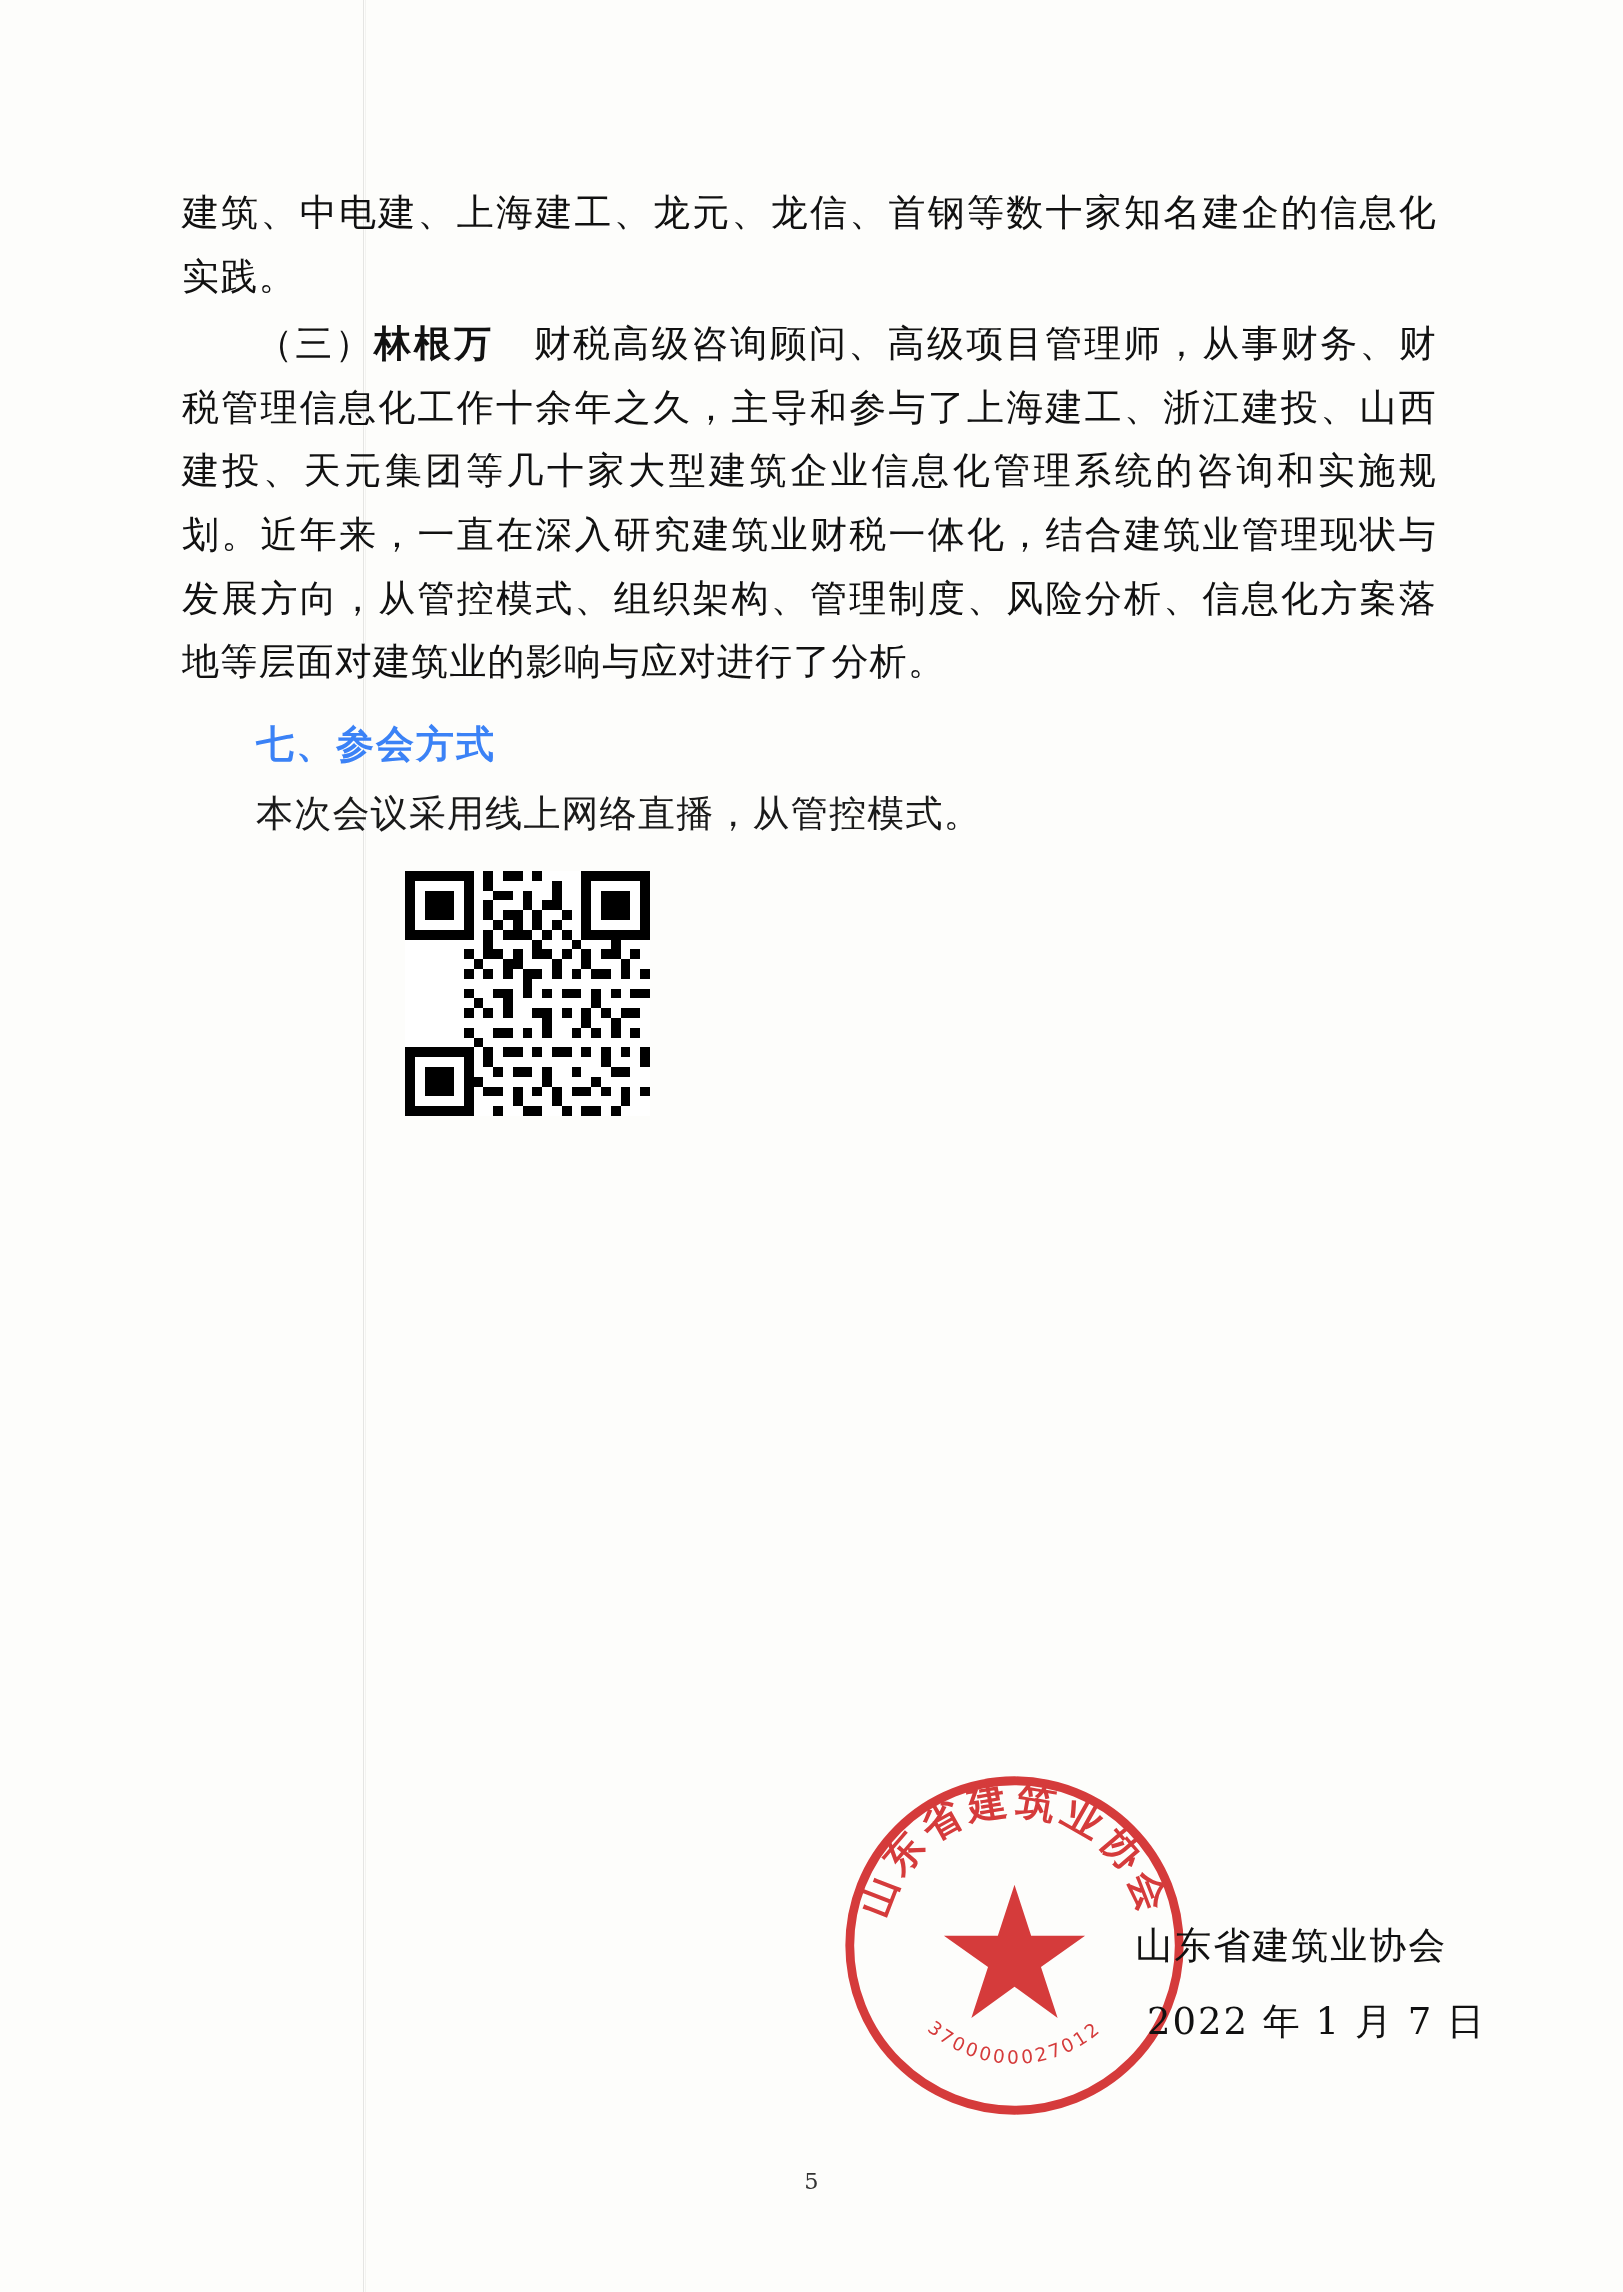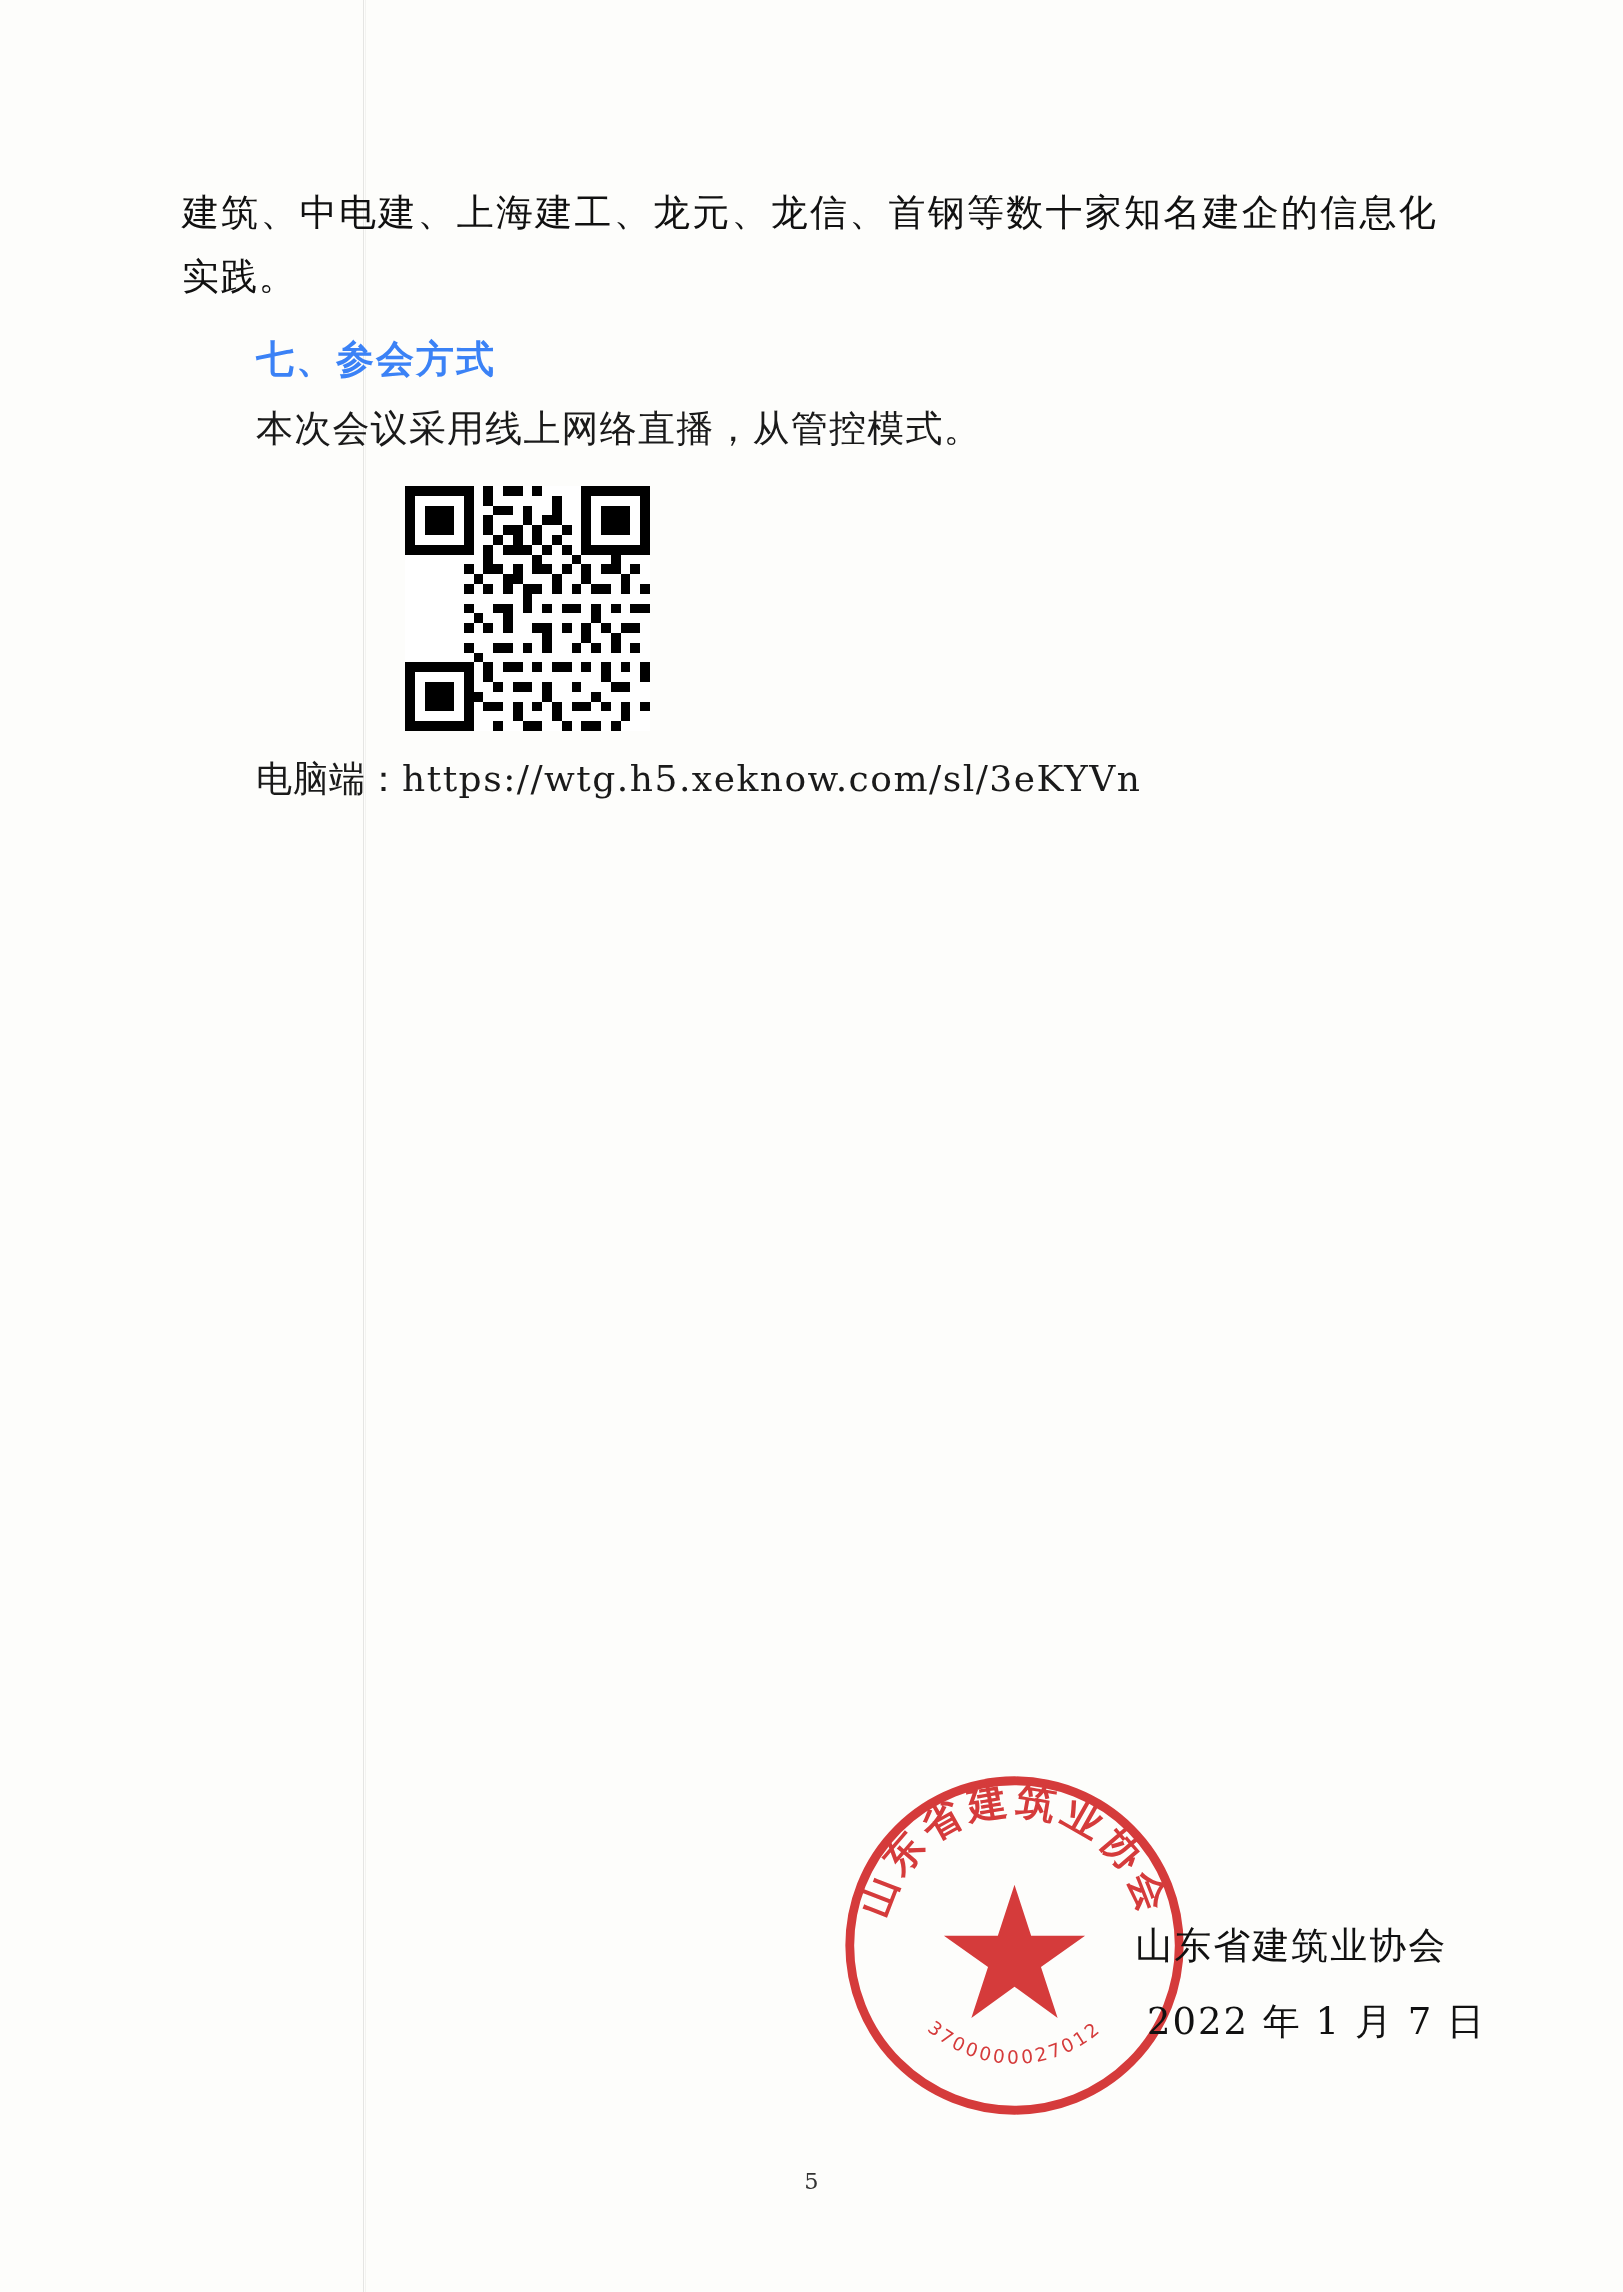--- a/index.html
+++ b/index.html
@@ -139,20 +139,21 @@
 
 <div class="page">
 
   <div class="fold-line"></div>
   <div class="fold-line second"></div>
 
   <div class="content">
 
     <p class="para">建筑、中电建、上海建工、龙元、龙信、首钢等数十家知名建企的信息化实践。</p>
 
+    <p class="para indent"><span>（三）</span><span class="name-bold">林根万</span>　<span>财税高级咨询顾问、高级项目管理师，从事财务、财税管理信息化工作十余年之久，主导和参与了上海建工、浙江建投、山西建投、天元集团等几十家大型建筑企业信息化管理系统的咨询和实施规划。近年来，一直在深入研究建筑业财税一体化，结合建筑业管理现状与发展方向，从管控模式、组织架构、管理制度、风险分析、信息化方案落地等层面对建筑业的影响与应对进行了分析。</span></p>
 
     <h2 class="heading">七、参会方式</h2>
 
     <p class="sub-line">本次会议采用线上网络直播，从管控模式。</p>
 
 
     <div class="qr-wrap">
       <svg class="qr" viewBox="0 0 25 25" shape-rendering="crispEdges">
         <rect width="25" height="25" fill="#ffffff"></rect>
         <g fill="#000000">
@@ -268,21 +269,20 @@
           <rect x="17" y="7" width="1" height="1"></rect>
             <rect x="21" y="7" width="1" height="1"></rect>
           <rect x="7" y="9" width="1" height="1"></rect>
             <rect x="7" y="13" width="1" height="1"></rect>
           <rect x="7" y="17" width="1" height="1"></rect>
             <rect x="7" y="21" width="1" height="1"></rect>
         </g>
       </svg>
     </div>
 
-    <p class="mono-line"><span>电脑端：</span><span class="url">https://wtg.h5.xeknow.com/sl/3eKYVn</span></p>
 
 
 
 
   </div>
 
   <svg class="seal" viewBox="0 0 360 360">
     <defs>
       <path id="sealTopArc" d="M 46,180 A 134,134 0 0 1 314,180"></path>
       <path id="sealBottomArc" d="M 70,243 A 134,134 0 0 0 290,243"></path>

